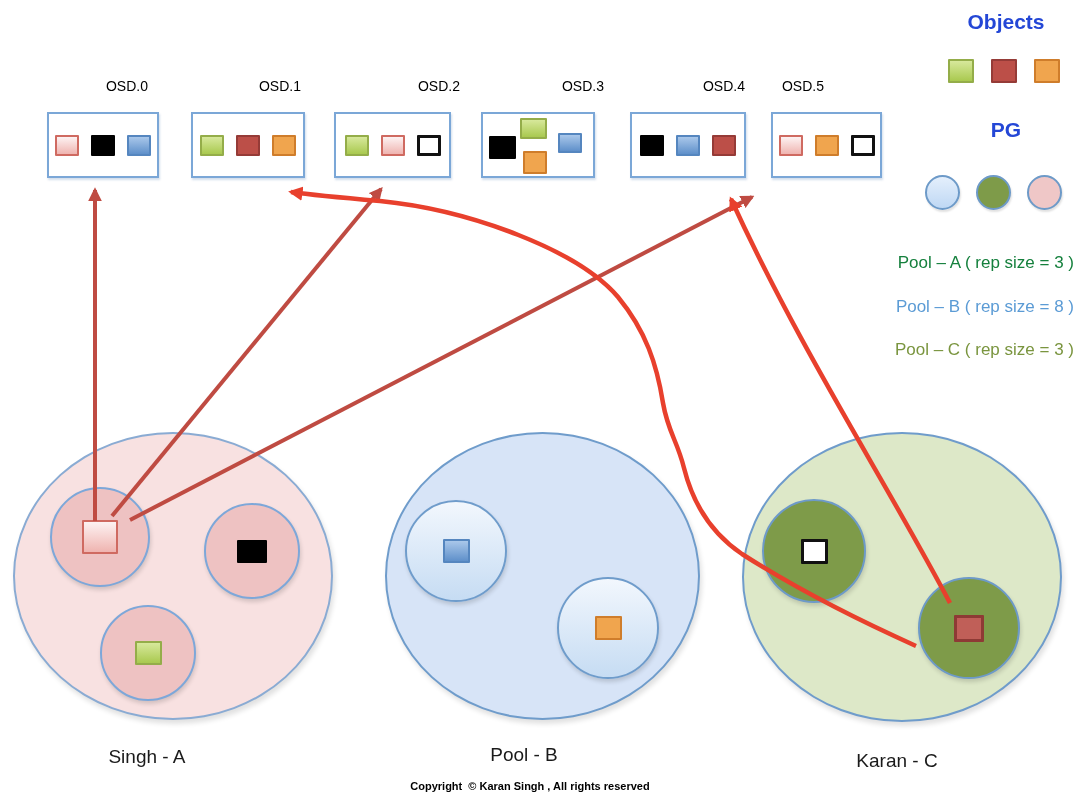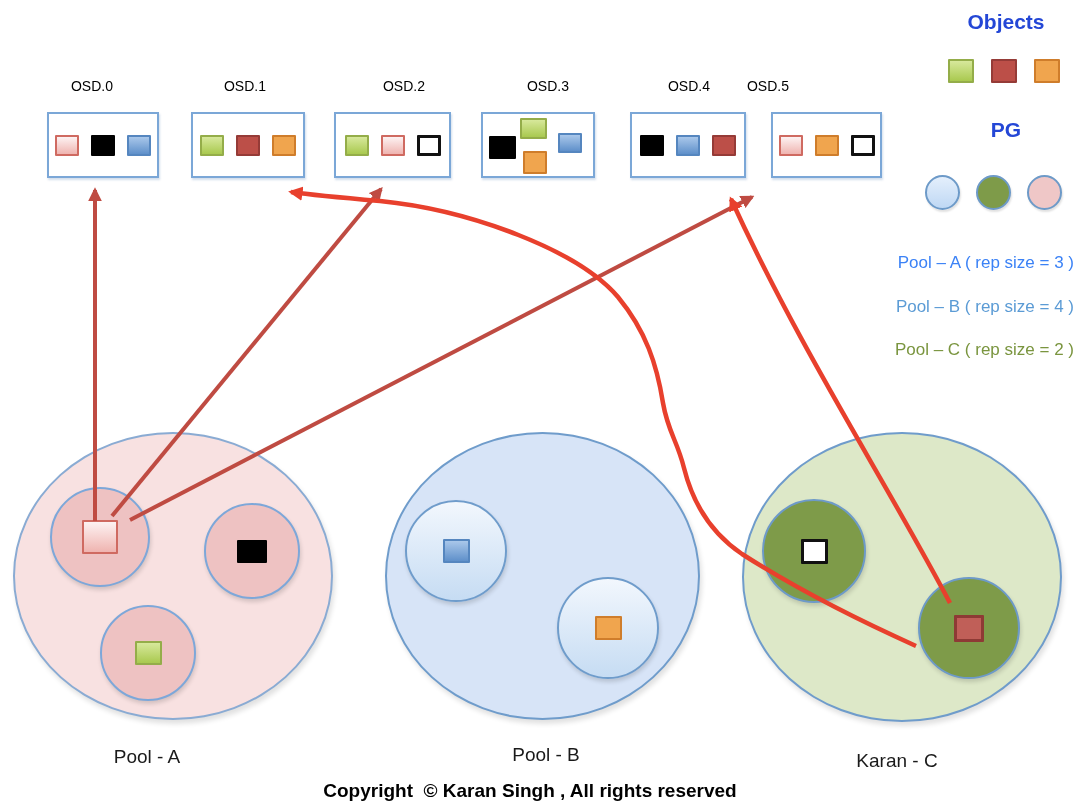--- a/index.html
+++ b/index.html
@@ -2,21 +2,21 @@
 <html><head>
 <meta charset="utf-8">
 <style>
   html,body{margin:0;padding:0;background:#ffffff;}
   .canvas{
     position:relative;width:1079px;height:806px;background:#ffffff;overflow:hidden;
     font-family:"Liberation Sans",sans-serif;
   }
   
   .osd-label{
-    position:absolute;top:78px;width:112px;text-align:center;
+    position:absolute;top:78px;width:112px;text-align:right;
     font-size:14px;color:#000;
   }
   .osd-box{
     position:absolute;top:112px;height:66px;background:#fff;
     border:2px solid #7ba7d7;box-sizing:border-box;
     box-shadow:1px 2px 2px rgba(130,160,200,.35);
   }
   .sq-row{display:flex;align-items:center;justify-content:center;gap:12px;height:100%;}
   .sq{box-sizing:border-box;width:24px;height:21px;border:2px solid;border-radius:1px;flex:0 0 auto;}
   .sq-pink  {background:linear-gradient(#fdf2f2,#efb4b0);border-color:#cf6a61;}
@@ -62,21 +62,21 @@
   .pg-bluefill {background:linear-gradient(#f2f7fd,#c6dcf3);border-color:#6f9ccb;}
   .pg-olivefill{background:#7e9b49;border-color:#6d9ac8;}
   .pg .sq{width:27px;height:24px;}
   .pg .sq-pink{width:36px;height:34px;border-width:2px;}
   .pg .sq-black{width:30px;height:23px;}
   .pg .sq-red{width:30px;height:27px;border-width:3px;border-color:#8e3a35;background:#c05f58;}
   .pg .sq-white{width:27px;height:25px;}
   
   .pool-name{position:absolute;width:150px;text-align:center;font-size:19px;color:#1a1a1a;}
   .footer{position:absolute;left:280px;top:780px;width:500px;text-align:center;
-          font-size:19px;font-weight:600;color:#000;white-space:pre;}
+          font-size:11px;font-weight:600;color:#000;white-space:pre;}
   
   .arrows{position:absolute;left:0;top:0;z-index:40;pointer-events:none;}
 </style>
 </head>
 <body>
 
 <div class="canvas">
 
   <div class="osd-label" style="left:36px">OSD.0</div>
   <div class="osd-label" style="left:189px">OSD.1</div>
@@ -135,23 +135,23 @@
       <div class="sq sq-red"></div>
       <div class="sq sq-orange"></div>
     </div>
   <div class="legend-title" style="top:118px">PG</div>
   <div class="legend-pg-row">
       <div class="pgc pgc-blue"></div>
       <div class="pgc pgc-olive"></div>
       <div class="pgc pgc-pink"></div>
     </div>
 
-  <div class="legend-pool-line" style="top:253px;color:#3b82f6">Pool – A ( rep size = 3 )</div>
-  <div class="legend-pool-line" style="top:297px;color:#5b9bd5">Pool – B ( rep size = 4 )</div>
-  <div class="legend-pool-line" style="top:340px;color:#7a953f">Pool – C ( rep size = 2 )</div>
+  <div class="legend-pool-line" style="top:253px;color:#15803d">Pool – A ( rep size = 3 )</div>
+  <div class="legend-pool-line" style="top:297px;color:#5b9bd5">Pool – B ( rep size = 8 )</div>
+  <div class="legend-pool-line" style="top:340px;color:#7a953f">Pool – C ( rep size = 3 )</div>
 
   <div class="pool pool-a"></div>
   <div class="pool pool-b"></div>
   <div class="pool pool-c"></div>
 
   <div class="pg pg-pinkfill" style="left:50px;top:487px;width:100px;height:100px">
       <div class="sq sq-pink"></div>
     </div>
   <div class="pg pg-pinkfill" style="left:204px;top:503px;width:96px;height:96px">
       <div class="sq sq-black"></div>
@@ -167,22 +167,22 @@
       <div class="sq sq-orange"></div>
     </div>
 
   <div class="pg pg-olivefill" style="left:762px;top:499px;width:104px;height:104px">
       <div class="sq sq-white"></div>
     </div>
   <div class="pg pg-olivefill" style="left:918px;top:577px;width:102px;height:102px">
       <div class="sq sq-red"></div>
     </div>
 
-  <div class="pool-name" style="left:72px;top:746px">Pool - A</div>
-  <div class="pool-name" style="left:471px;top:744px">Pool - B</div>
+  <div class="pool-name" style="left:72px;top:746px">Singh - A</div>
+  <div class="pool-name" style="left:449px;top:744px">Pool - B</div>
   <div class="pool-name" style="left:822px;top:750px">Karan - C</div>
   <div class="footer">Copyright  © Karan Singh , All rights reserved</div>
 
   <svg class="arrows" width="1079" height="806" viewBox="0 0 1079 806">
     <defs>
       <marker id="ah-dark" viewBox="0 0 10 10" refX="8" refY="5" markerWidth="3.4" markerHeight="3.4" orient="auto">
         <path d="M0,0 L10,5 L0,10 z" fill="#bf4b42"></path>
       </marker>
       <marker id="ah-bright" viewBox="0 0 10 10" refX="8" refY="5" markerWidth="3.2" markerHeight="3.2" orient="auto">
         <path d="M0,0 L10,5 L0,10 z" fill="#e8402d"></path>

